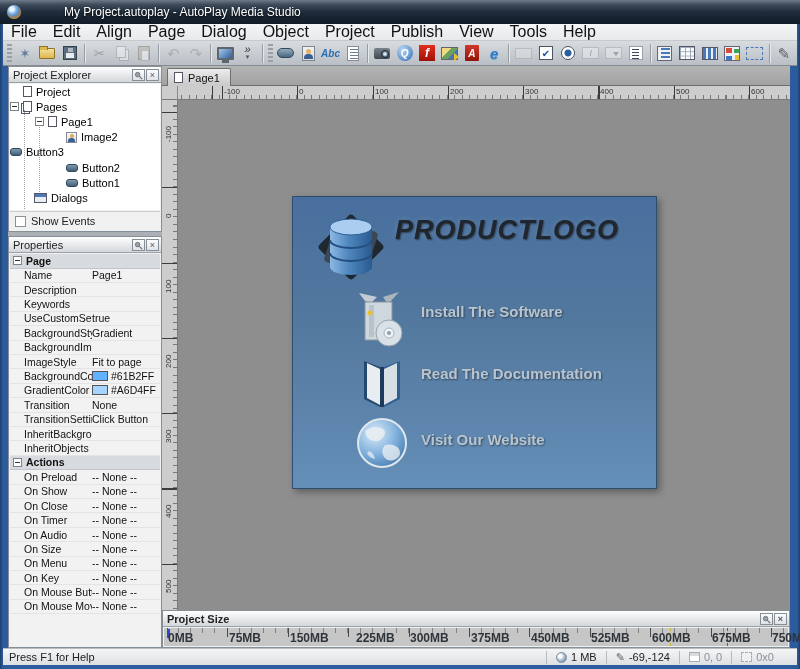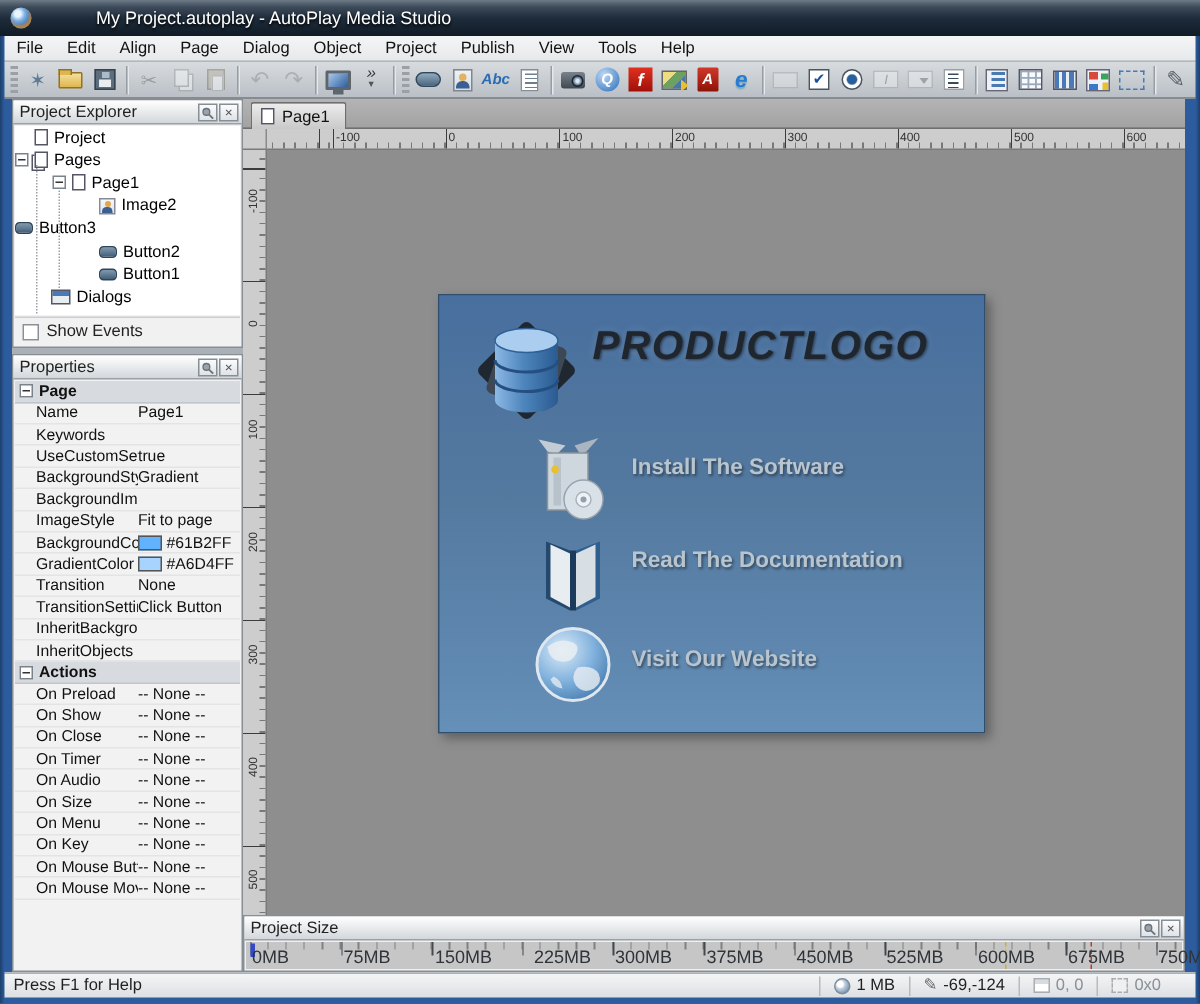--- a/index.html
+++ b/index.html
@@ -12,21 +12,21 @@
     background:linear-gradient(180deg,#6d7a88 0%,#3c4a59 20%,#1e2c3b 50%,#101b26 100%);
     display:flex; align-items:center; padding-left:7px;gap:37px; }
   .appicon { width:14px; height:14px; border-radius:50%;
     background:radial-gradient(circle at 35% 30%, #eaf4ff 0 2px, #7db0e4 35%, #2e6cb4 70%, #174a85 100%);
     box-shadow:inset -1px -2px 2px rgba(230,140,30,.8); margin-right:6px; flex:0 0 auto; }
   .titletext { color:#fff; font-size:12px; text-shadow:0 1px 2px #000; white-space:nowrap; }
 
   
   .menubar { position:absolute; left:3px; top:24px; width:794px; height:17px;
     background:linear-gradient(#f4f5f6,#e7e9eb); border-bottom:1px solid #c6cacd;
-    display:flex; align-items:center; font-size:11px; color:#111; }
+    display:flex; align-items:center; font-size:16px; color:#111; }
   .menuitem { padding:0 8px; line-height:16px; cursor:default; }
 
   
   .toolbar { position:absolute; left:3px; top:41px; width:794px; height:25px;
     background:linear-gradient(#d8dcdf,#b9bfc5); border-bottom:1px solid #868c92;
     display:flex; align-items:center; padding:0 2px; overflow:hidden; }
   .grip { width:5px; height:18px; margin:0 2px;
     background:repeating-linear-gradient(180deg,#9aa0a6 0 2px,transparent 2px 4px); }
   .sep { width:1px; height:19px; background:#979da3; margin:0 3px; box-shadow:1px 0 0 #e6e9eb; }
   .tb { width:23px; height:23px; display:flex; align-items:center; justify-content:center; position:relative; }
@@ -144,21 +144,21 @@
   .page { position:absolute; left:114px; top:96px; width:365px; height:293px;
     background:linear-gradient(180deg,#486f9e 0%,#54799f 45%,#5e86ae 80%,#6590b8 100%);
     border:1px solid #2f4d6d; box-shadow:3px 3px 7px rgba(0,0,0,.35); }
   .logoicon { position:absolute; left:14px; top:6px; }
   .logotext { position:absolute; left:102px; top:18px; font-size:27px; font-weight:bold; font-style:italic; letter-spacing:1px;
     color:#20262d; text-shadow:1px 1px 2px rgba(10,15,20,.55), 0 0 6px rgba(180,200,220,.25); }
   .pmenu-label { position:absolute; font-size:15px; font-weight:bold; color:#b9c5ce; text-shadow:1px 1px 2px rgba(0,0,0,.45); }
   .picon { position:absolute; }
 
   
-  .psize { left:162px; top:610px; width:628px; height:38px; position:absolute; border:1px solid #878f96; background:#eef0f2; }
+  .psize { left:162px; top:610px; width:628px; height:38px; position:absolute; border:1px solid #878f96; background:#eef0f2;font-weight:bold; }
   .psruler { position:absolute; left:1px; right:1px; top:17px; bottom:1px; background:#c6c6c6;
     background-image:
       repeating-linear-gradient(90deg,#44494e 0 1px,transparent 1px 60.4px),
       repeating-linear-gradient(90deg,transparent 0 11.1px,rgba(60,60,60,.5) 11.1px 12.1px);
     background-size:100% 9px,100% 5px; background-position:3px top,3px top; background-repeat:repeat-x; }
   .pslab { position:absolute; bottom:1px; font-size:12px; color:#2f343a; }
   .psmark-start { position:absolute; left:3px; top:1px; width:3px; height:9px; background:#3448c8; }
   .psmark-y { position:absolute; left:506px; top:0; bottom:0; border-left:1px dashed #c8b330; }
   .psmark-r { position:absolute; left:563px; top:0; bottom:0; border-left:1px dashed #c03a2a; }
 
@@ -380,20 +380,24 @@
         <span class="pbtn">×</span>
       </div>
       <div class="pgrid">
         <div class="psec">
           <span class="exp"></span>
           <span>Page</span>
         </div>
         <div class="prow">
             <span class="plabel">Name</span>
             <span class="pval">Page1</span>
+          </div>
+        <div class="prow">
+            <span class="plabel">Description</span>
+            <span class="pval"></span>
           </div>
         <div class="prow">
             <span class="plabel">Keywords</span>
             <span class="pval"></span>
           </div>
         <div class="prow">
             <span class="plabel">UseCustomSett</span>
             <span class="pval">true</span>
           </div>
         <div class="prow">

